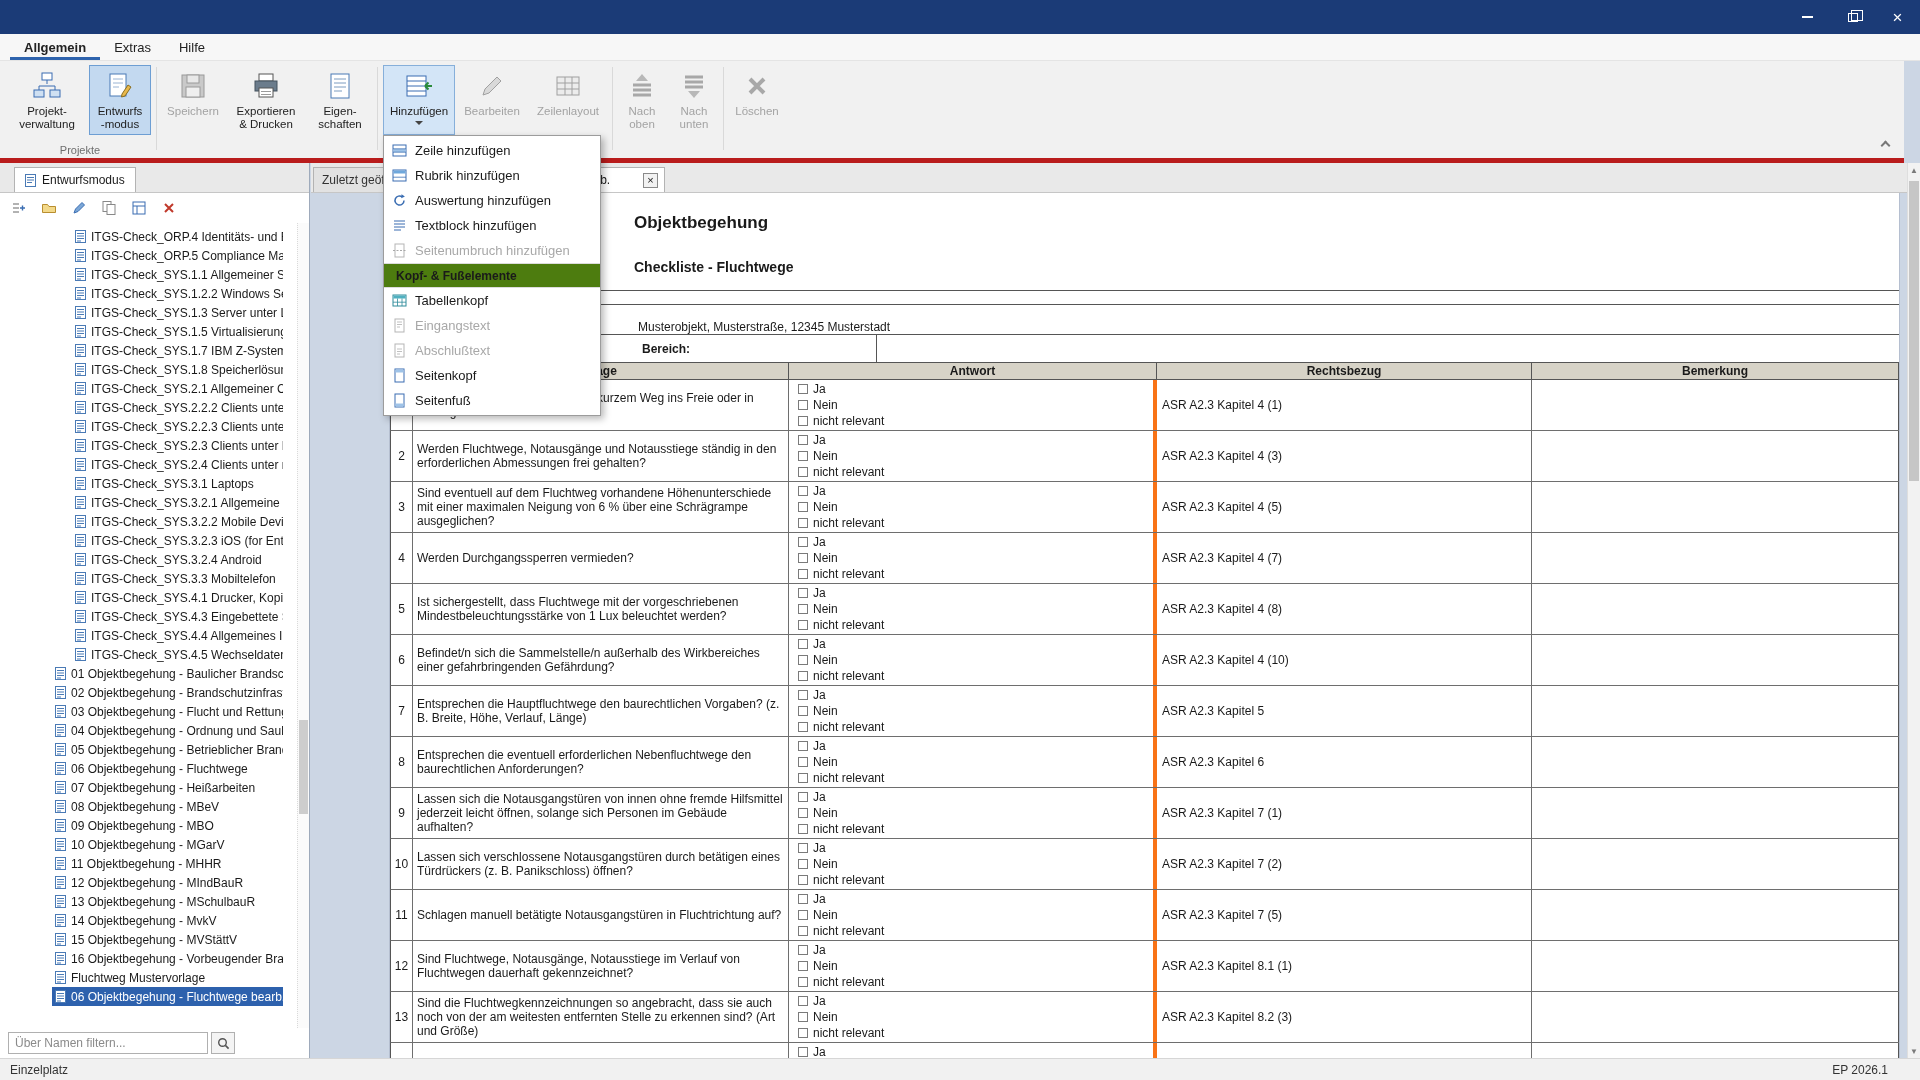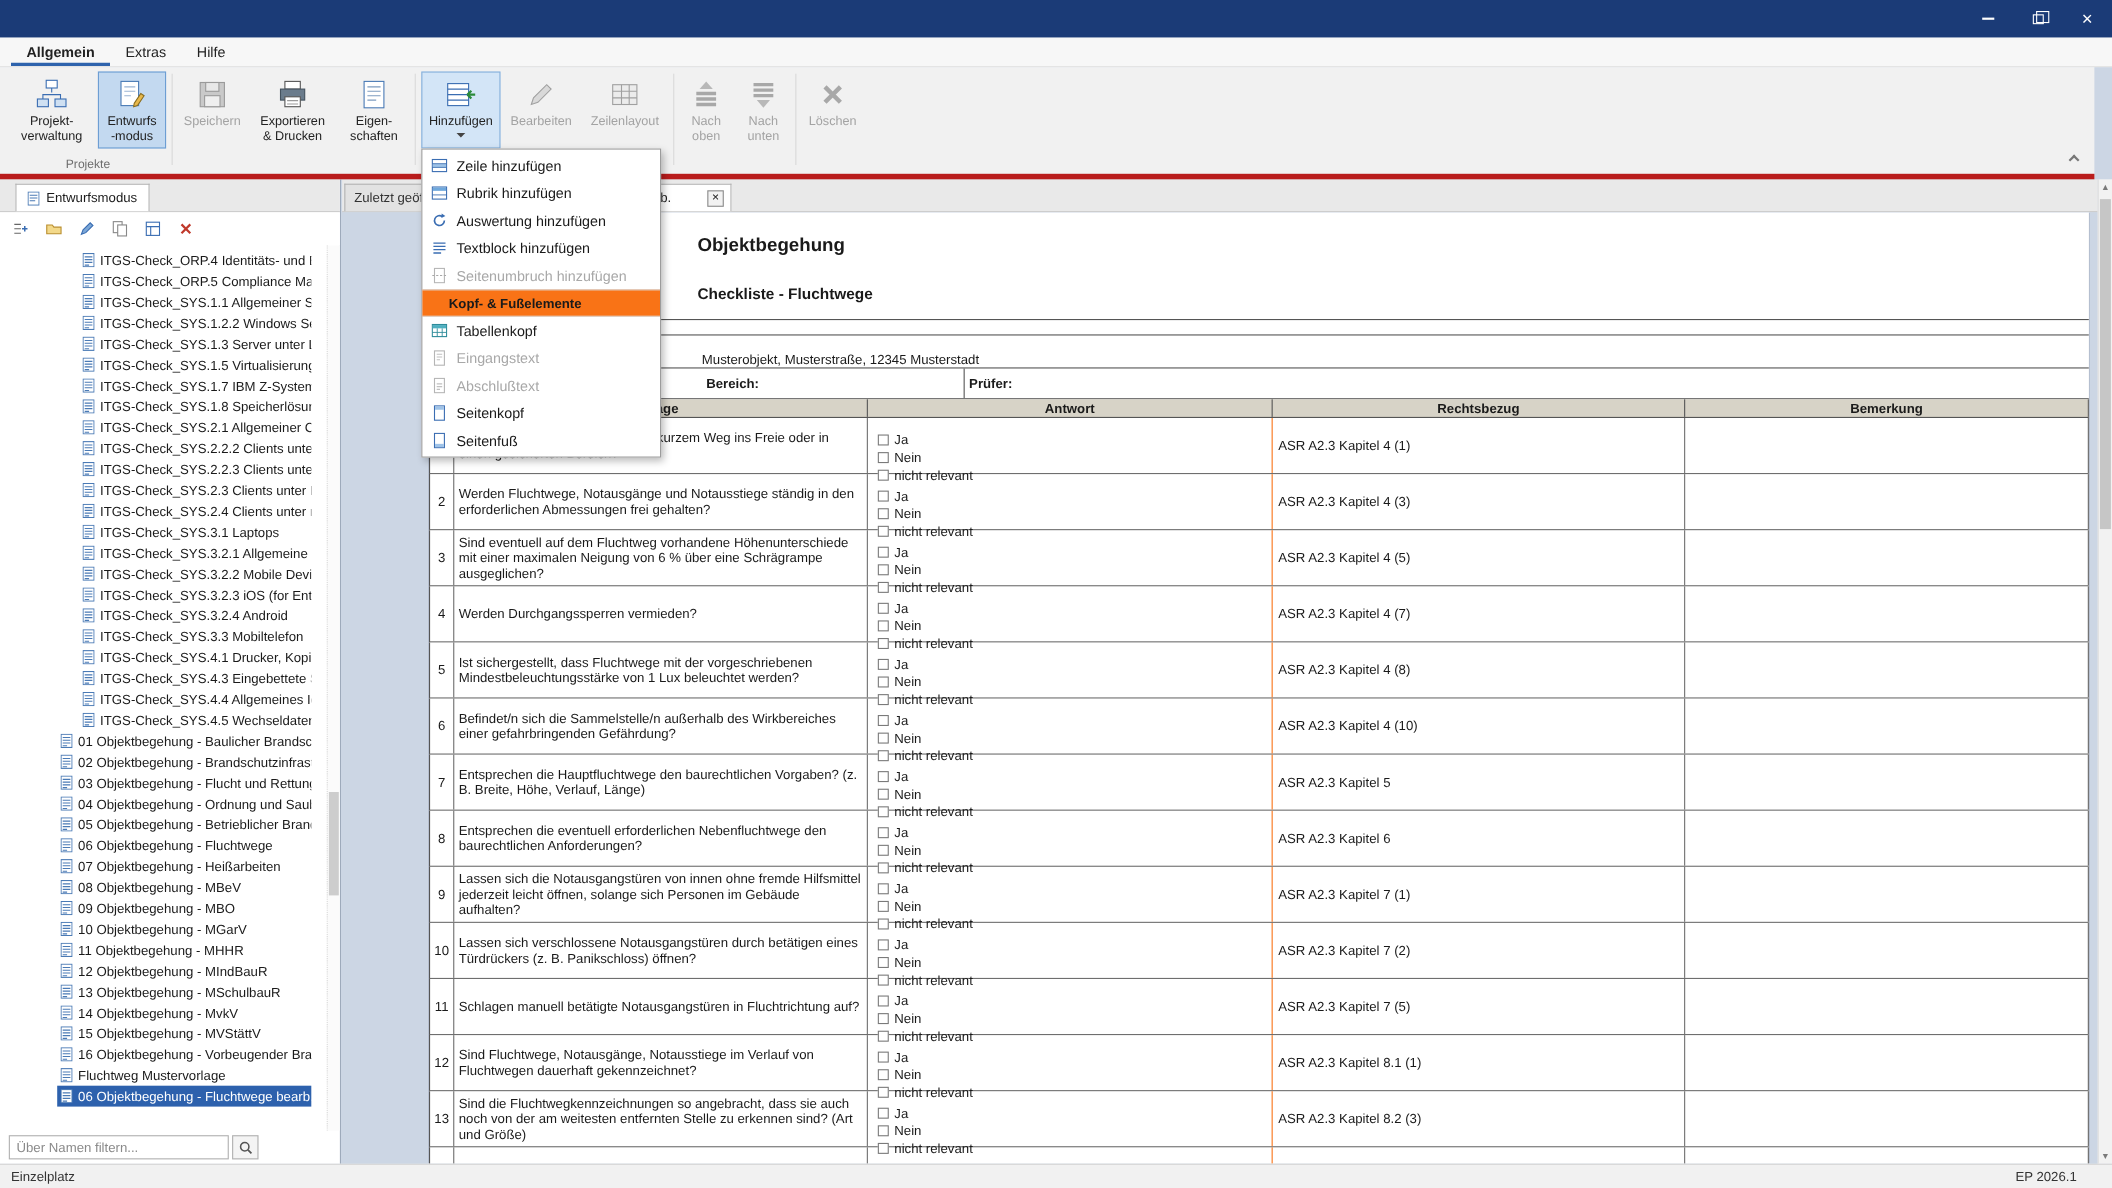--- a/index.html
+++ b/index.html
@@ -78,42 +78,42 @@
 .bp-cell1{flex:0 0 487px;display:flex;align-items:center;padding-left:252px;border-right:1px solid #555}
 .bp-cell2{flex:1;display:flex;align-items:center;padding-left:4px}
 
 
 .qtable{position:absolute;left:0;right:0;top:169px;bottom:0;border-top:1px solid #555;font-size:12px}
 .thead{display:flex;height:17px;background:#d7d3c7;border-bottom:1px solid #555;border-left:1px solid #555;font-weight:bold}
 .th{display:flex;align-items:center;justify-content:center;border-right:1px solid #555;height:100%}
 .trow{display:flex;height:51px;border-bottom:1px solid #6e6e6e;border-left:1px solid #555}
 .c-num{flex:0 0 22px;display:flex;align-items:center;justify-content:center;border-right:1px solid #6e6e6e}
 .c-frage{flex:0 0 376px;display:flex;align-items:center;padding:2px 4px;border-right:1px solid #6e6e6e;line-height:14px}
-.c-antwort{flex:0 0 368px;border-right:1px solid #f97316;padding-top:12px}
+.c-antwort{flex:0 0 368px;border-right:4px solid #f97316;padding-top:1px}
 .c-recht{flex:0 0 375px;display:flex;align-items:center;padding:0 5px;border-right:1px solid #6e6e6e}
 .c-bem{flex:1;border-right:1px solid #555}
 .h-num{flex:0 0 22px}.h-frage{flex:0 0 376px}.h-antwort{flex:0 0 368px}.h-recht{flex:0 0 375px}.h-bem{flex:1}
 .opt{display:flex;align-items:center;gap:5px;height:16px;padding-left:9px}
 .cb{width:10px;height:10px;border:1px solid #7a7a7a;background:#fff;flex:0 0 10px}
 
 
 .vscroll{position:absolute;top:163px;right:0;width:13px;bottom:22px;background:#f2f2f2;border-left:1px solid #dedede;z-index:4}
 .vs-arrow{position:absolute;left:0;right:0;height:14px;display:flex;align-items:center;justify-content:center;font-size:8px;color:#7a7a7a}
 .vs-arrow.up{top:0}.vs-arrow.down{bottom:0}
 .vs-thumb{position:absolute;left:1px;right:1px;top:18px;height:300px;background:#c6c6c6}
 
 
 .statusbar{position:absolute;left:0;right:0;bottom:0;height:22px;background:#f1f1f1;border-top:1px solid #d6d6d6;display:flex;align-items:center;justify-content:space-between;padding:0 32px 0 10px;font-size:12px;color:#333;z-index:6}
 
 
 .dropdown{position:absolute;left:383px;top:135px;width:218px;background:#fff;border:1px solid #9c9c9c;box-shadow:3px 3px 7px rgba(0,0,0,.28);z-index:100;padding:2px 0}
 .mi{height:25px;display:flex;align-items:center;gap:8px;padding:0 8px 0 7px;font-size:13px}
 .mi .m-ico{flex:0 0 16px;display:flex;justify-content:center}
 .mi.disabled{color:#a8a8a8}
-.mi-header{height:25px;background:#f97316;display:flex;align-items:center;padding-left:24px;font-weight:bold;font-size:12px;border-top:1px solid #dcdcdc;border-bottom:1px solid #dcdcdc}
+.mi-header{height:25px;background:#4d7c0f;display:flex;align-items:center;padding-left:12px;font-weight:bold;font-size:12px;border-top:1px solid #dcdcdc;border-bottom:1px solid #dcdcdc}
 </style>
 </head>
 <body>
 
 <div class="titlebar">
   <div class="win-btns">
     <div class="win-btn">
         <span class="ico-min"></span>
       </div>
     <div class="win-btn">
@@ -877,23 +877,20 @@
       <div class="p-title">Objektbegehung</div>
       <div class="p-subtitle">Checkliste - Fluchtwege</div>
       <div class="hline1"></div>
       <div class="info-row">
         <span>Musterobjekt, Musterstraße, 12345 Musterstadt</span>
       </div>
       <div class="bp-row">
         <div class="bp-cell1">
             <span>Bereich:</span>
           </div>
-        <div class="bp-cell2">
-            <span>Prüfer:</span>
-          </div>
       </div>
       <div class="qtable">
         <div class="thead">
           <div class="th h-num"></div>
           <div class="th h-frage">Frage</div>
           <div class="th h-antwort">Antwort</div>
           <div class="th h-recht">Rechtsbezug</div>
           <div class="th h-bem">Bemerkung</div>
         </div>
         <div class="t-rows">

